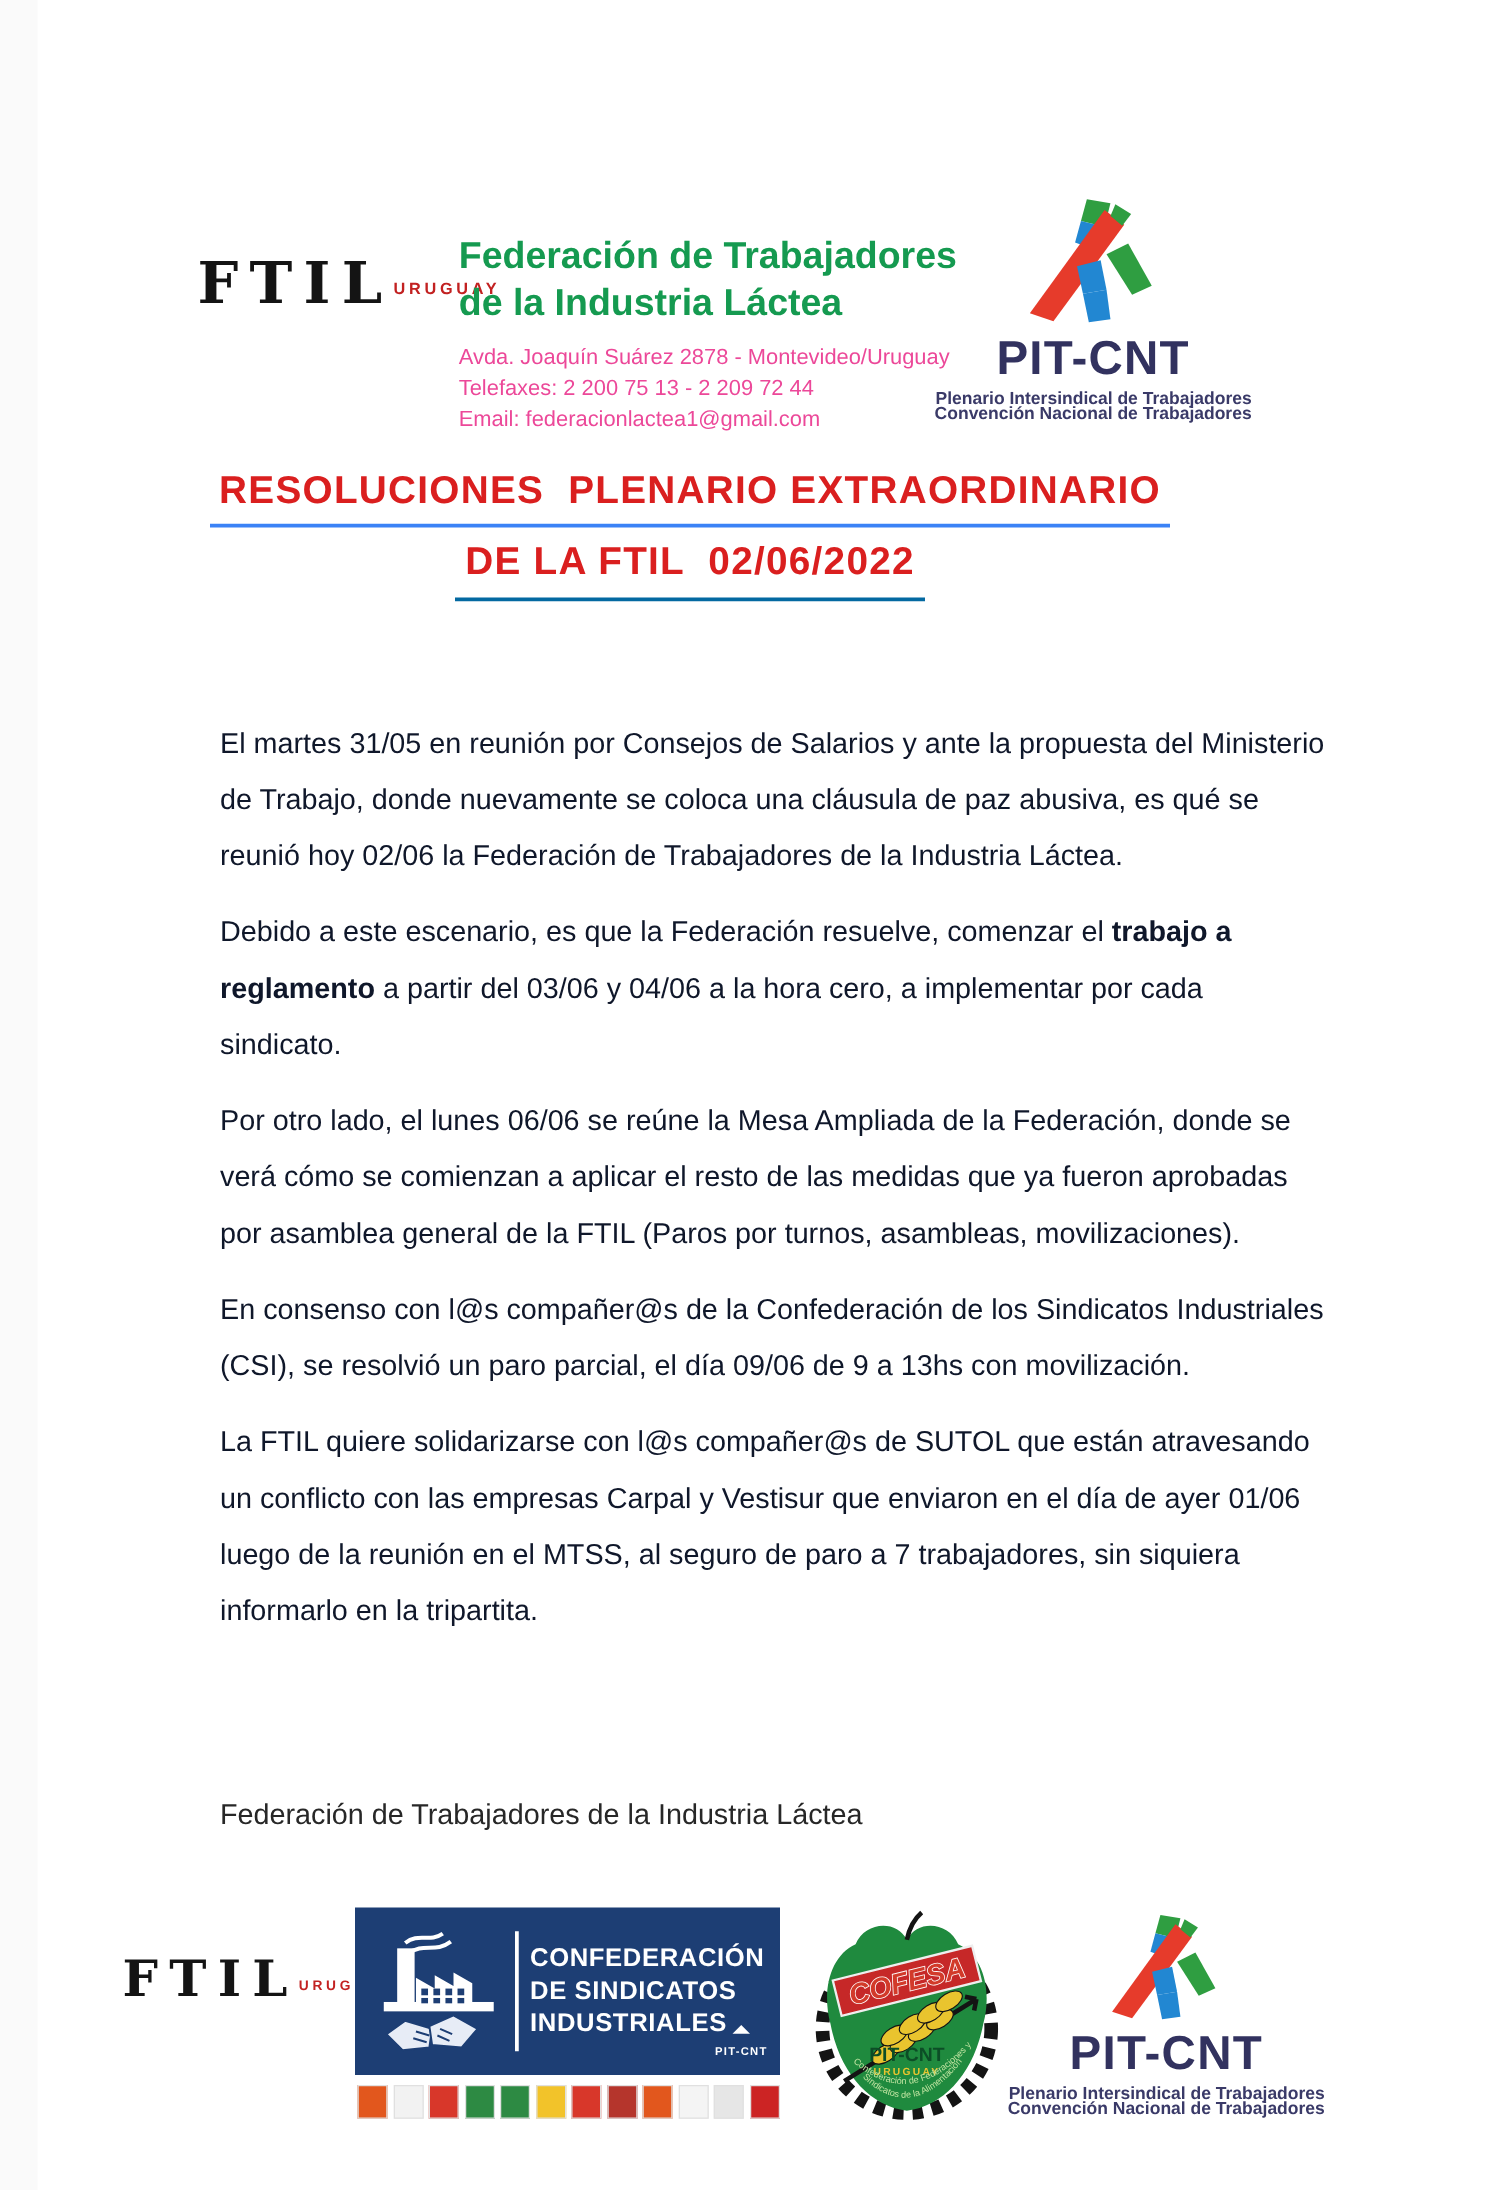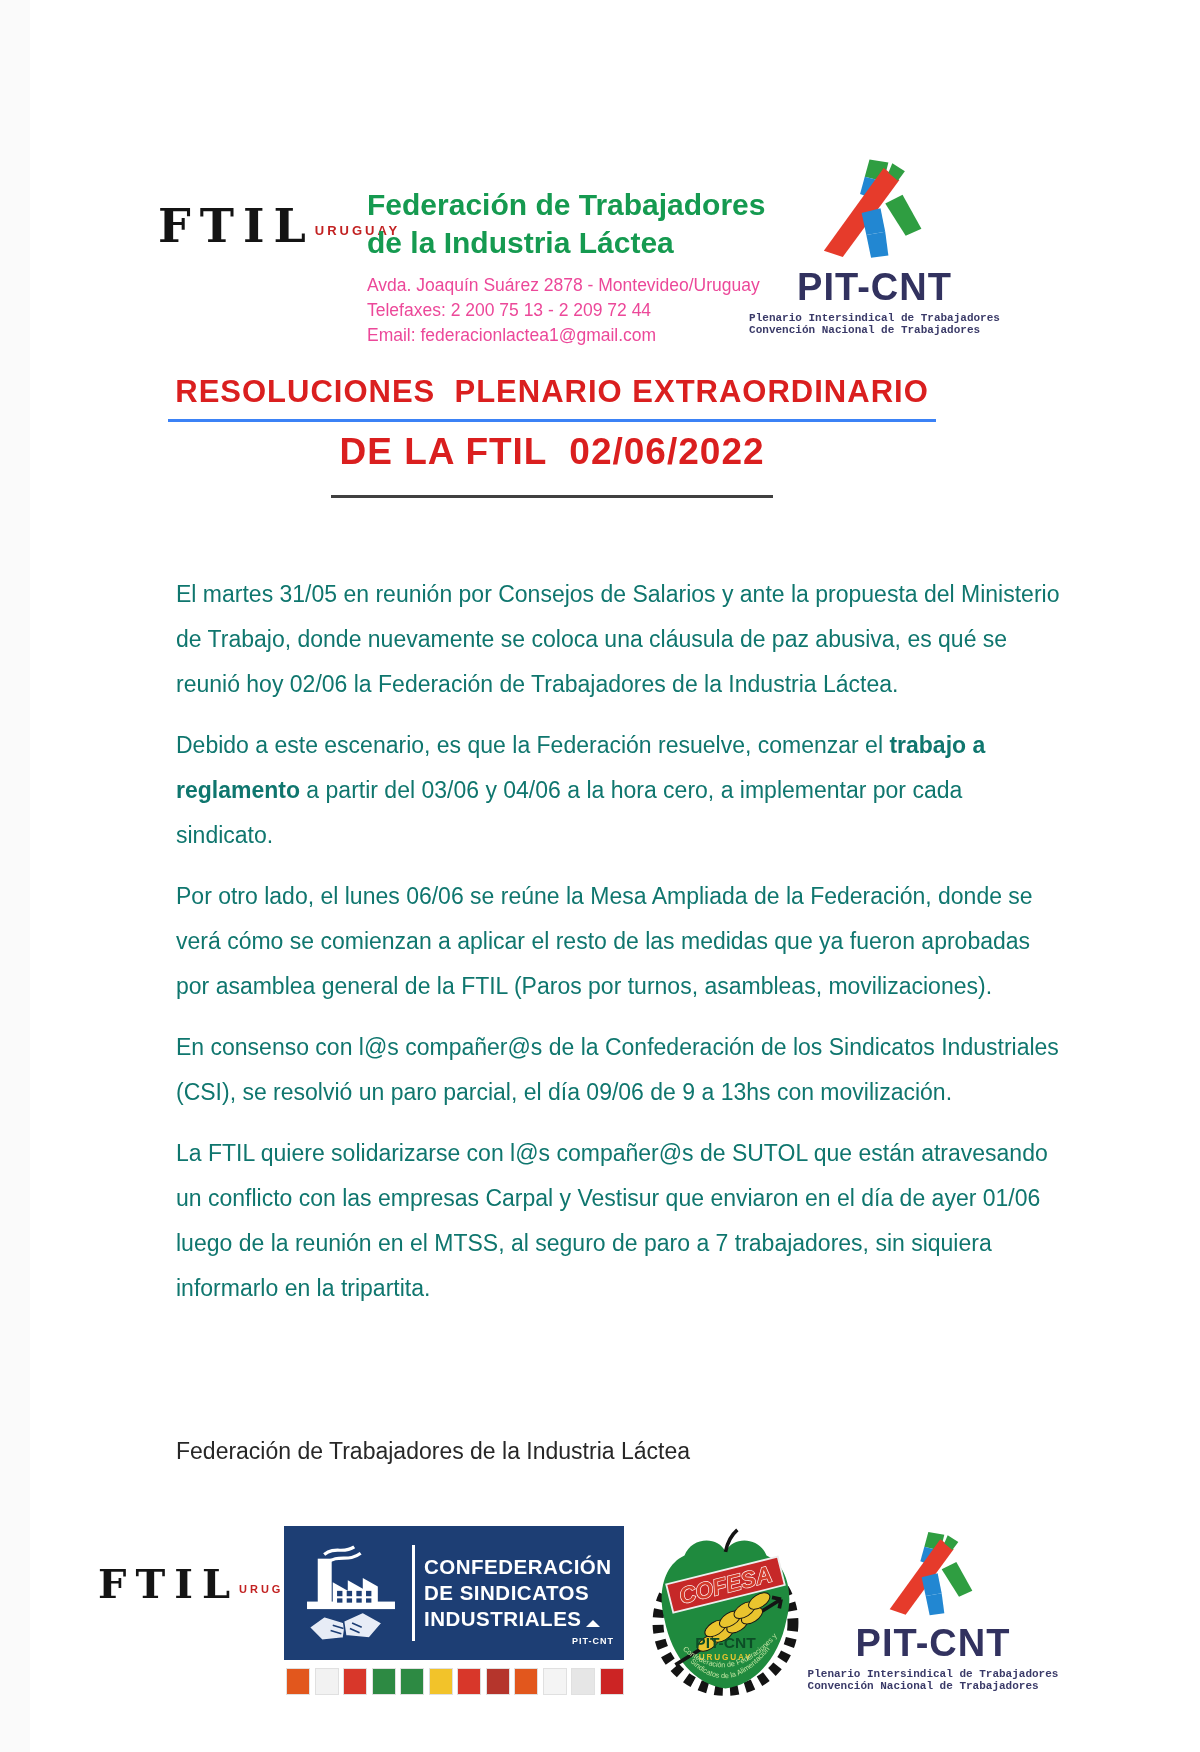--- a/index.html
+++ b/index.html
@@ -26,34 +26,34 @@
   .contact{color:#ec4899;font-size:17.5px;line-height:25px;margin-top:11px;}
 
   .pitcnt-logo{position:absolute;display:flex;flex-direction:column;align-items:center;}
   #pitcnt-top{left:772px;top:150px;width:205px;}
   #pitcnt-top svg.rope{width:118px;height:118px;}
   #pitcnt-bottom{left:828px;top:1524px;width:210px;}
   #pitcnt-bottom svg.rope{width:100px;height:100px;}
   .pitcnt-word{color:#32325f;font-weight:bold;line-height:1.05;letter-spacing:1px;}
   #pitcnt-top .pitcnt-word{font-size:38px;}
   #pitcnt-bottom .pitcnt-word{font-size:38px;}
-  .pitcnt-sub{color:#3a3a68;font-size:11px;font-weight:bold;line-height:12.5px;
-              text-align:left;margin-top:4px;white-space:nowrap;font-family:Liberation Mono, monospace;}
+  .pitcnt-sub{color:#3a3a68;font-size:14px;font-weight:bold;line-height:12.5px;
+              text-align:right;margin-top:4px;white-space:nowrap;}
 
   
   .title-wrap{position:absolute;left:168px;top:374px;width:768px;text-align:center;
               color:#da1f1f;font-weight:bold;}
   .title-line1{display:block;font-size:31px;letter-spacing:1px;white-space:pre;
                padding-bottom:9px;border-bottom:3px solid #3b82f6;}
-  .title-line2{display:inline-block;font-size:37px;letter-spacing:1px;white-space:pre;
-               margin-top:9px;padding:0 8px 22px 8px;border-bottom:3px solid #404040;}
+  .title-line2{display:inline-block;font-size:31px;letter-spacing:1px;white-space:pre;
+               margin-top:9px;padding:0 8px 11px 8px;border-bottom:3px solid #0369a1;}
 
   
   .body-text{position:absolute;left:176px;top:572px;width:885px;
-             font-size:23px;line-height:45px;color:#0f766e;}
+             font-size:23px;line-height:45px;color:#0f172a;}
   .body-text p{margin:0 0 16px 0;}
   .body-text b{font-weight:bold;}
   .signature{position:absolute;left:176px;top:1438px;font-size:23px;color:#272727;}
 
   
   .csi-banner{position:absolute;left:284px;top:1526px;width:340px;height:134px;
               background:#1d3e74;display:flex;align-items:center;box-sizing:border-box;padding:6px 8px;}
   .csi-icon{flex:0 0 118px;height:120px;}
   .csi-divider{width:3px;height:96px;background:#ffffff;margin:0 9px 0 2px;}
   .csi-textblock{color:#ffffff;font-weight:bold;font-size:20.5px;line-height:26px;

